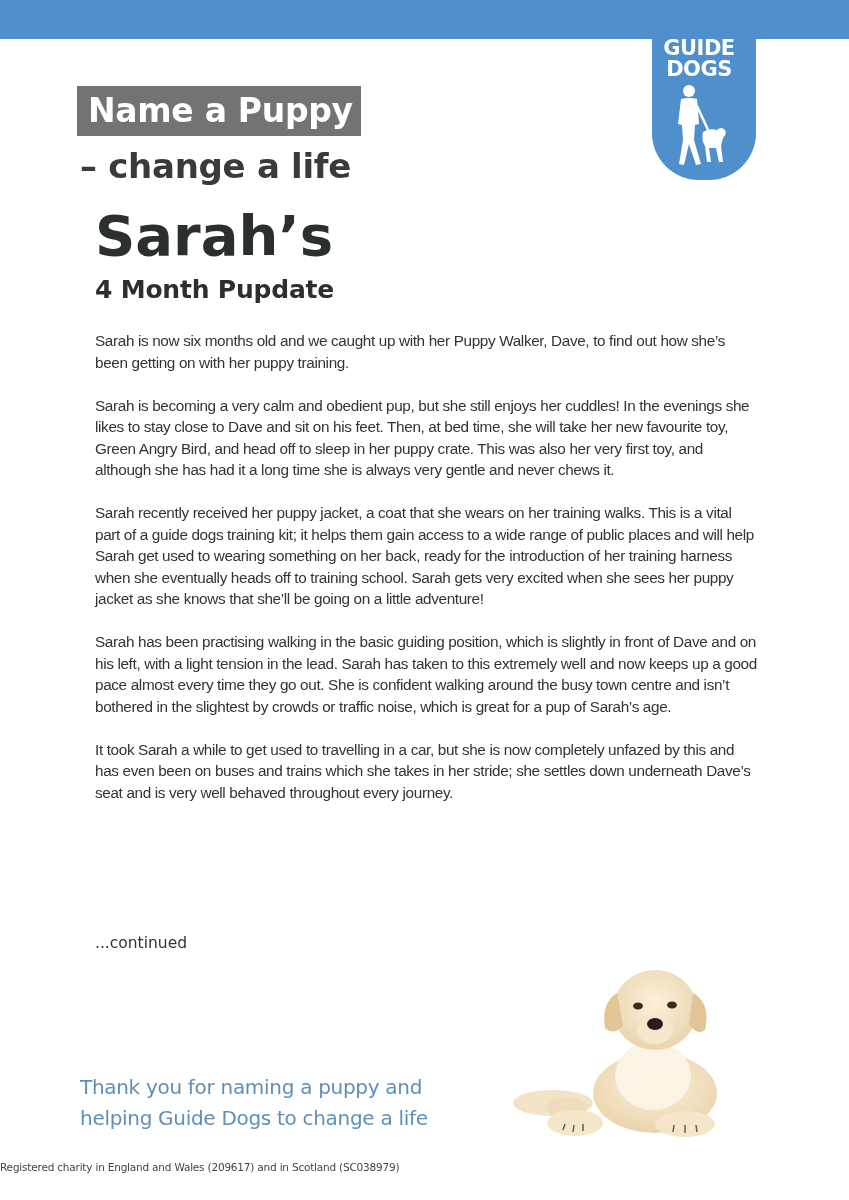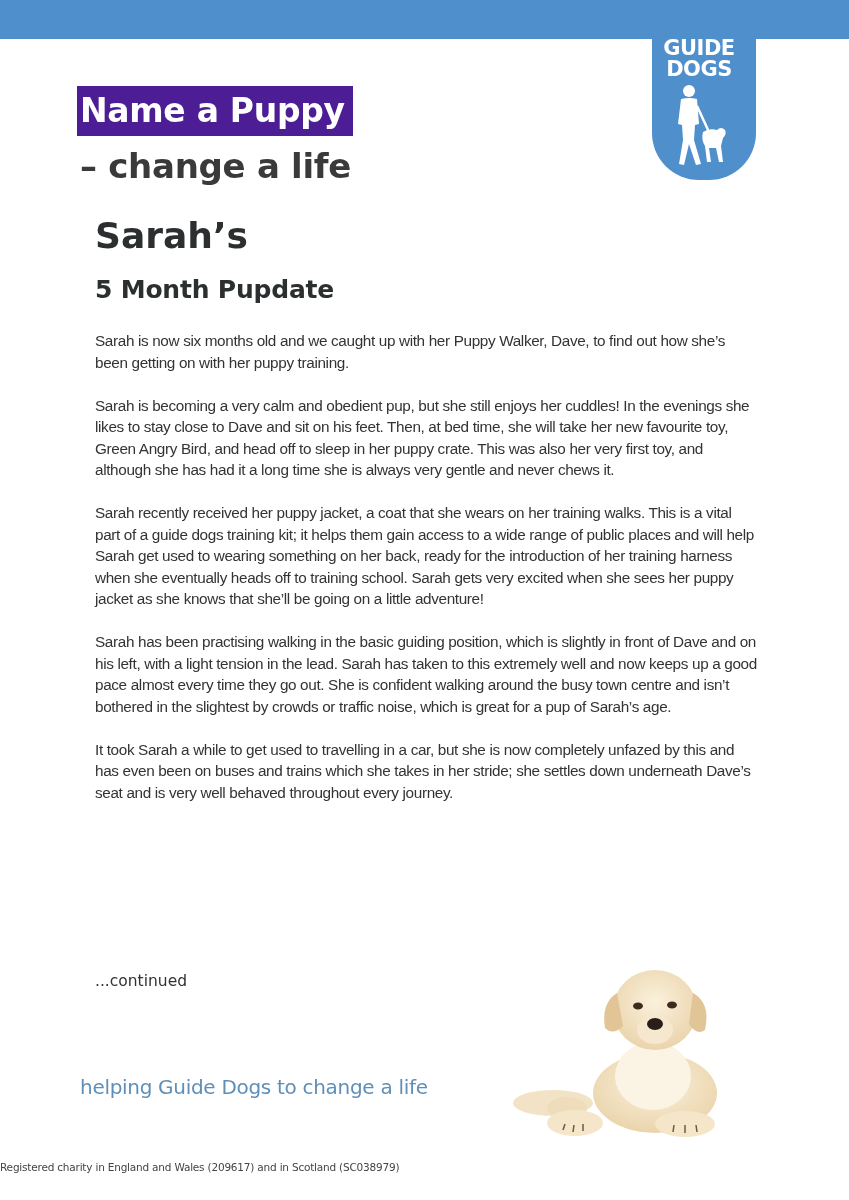--- a/index.html
+++ b/index.html
@@ -19,48 +19,48 @@
       border-radius: 0 0 47px 47px;
     }
     .logo-text {
       position: absolute; left: 0; top: 8px; width: 94px; text-align: center;
       color: #ffffff; font-family: "DejaVu Sans", sans-serif; font-weight: bold;
       font-size: 21px; line-height: 21px; letter-spacing: -0.5px;
     }
     .logo-figure { position: absolute; left: 17px; top: 54px; width: 62px; height: 86px; }
     .name-banner {
       position: absolute; left: 77px; top: 86px; height: 50px;
-      background: #4c1d95; padding: 0 8px 0 3px;
+      background: #737373; padding: 0 8px 0 11px;
       color: #ffffff; font-weight: bold; font-size: 33px; line-height: 50px;
       letter-spacing: -0.3px;
     }
     .tagline {
       position: absolute; left: 80px; top: 146px;
       color: #3a3a3a; font-weight: bold; font-size: 34px; line-height: 40px;
       letter-spacing: -0.3px;
     }
     .title {
       position: absolute; left: 95px; top: 208px;
-      color: #2b2f30; font-weight: bold; font-size: 36px; line-height: 56px;
+      color: #2b2f30; font-weight: bold; font-size: 56px; line-height: 56px;
       letter-spacing: 0px;
     }
     .subtitle {
       position: absolute; left: 95px; top: 272px;
       color: #2b2f30; font-weight: bold; font-size: 25px; line-height: 36px;
       letter-spacing: -0.2px;
     }
     .body-text {
       position: absolute; left: 95px; top: 330px; width: 665px;
       font-family: Liberation Sans, sans-serif;
       font-size: 15.3px; line-height: 21.5px; color: #333333;
       letter-spacing: -0.35px;
     }
     .body-text p { margin: 0 0 21.5px 0; }
     .continued {
-      position: absolute; left: 95px; top: 970px;
+      position: absolute; left: 95px; top: 932px;
       font-size: 15.5px; line-height: 22px; color: #333333;
     }
     .thanks {
       position: absolute; left: 80px; top: 1072px; width: 420px;
       color: #5f8fb8; font-size: 20px; line-height: 31px; letter-spacing: -0.3px;
     }
     .puppy { position: absolute; left: 505px; top: 958px; width: 250px; height: 182px; }
     .footer {
       position: absolute; left: 0; top: 1161px; width: 721px; text-align: left;
       font-size: 10.5px; color: #444444; letter-spacing: -0.2px;
@@ -81,33 +81,34 @@
     <path d="M12 15 Q20 13 28 15 L30 40 L26 41 L25 56 L32 80 L27 81 L20 60 L15 81 L10 80 L14 56 L13 41 L9 40 Z" fill="#ffffff"></path>
     <path d="M28 22 L40 48" stroke="#ffffff" stroke-width="2.5" fill="none"></path>
     <path d="M34 48 Q40 44 48 46 Q52 42 56 46 Q58 50 54 54 L52 62 L54 78 L50 78 L47 64 L40 64 L42 78 L38 78 L36 62 Q32 56 34 48 Z" fill="#ffffff"></path>
   </svg>
 </div>
 
 <div class="name-banner">Name a Puppy</div>
 <div class="tagline">– change a life</div>
 
 <div class="title">Sarah’s</div>
-<div class="subtitle">5 Month Pupdate</div>
+<div class="subtitle">4 Month Pupdate</div>
 
 <div class="body-text">
   <p>Sarah is now six months old and we caught up with her Puppy Walker, Dave, to find out how she’s been getting on with her puppy training.</p>
   <p>Sarah is becoming a very calm and obedient pup, but she still enjoys her cuddles! In the evenings she likes to stay close to Dave and sit on his feet. Then, at bed time, she will take her new favourite toy, Green Angry Bird, and head off to sleep in her puppy crate. This was also her very first toy, and although she has had it a long time she is always very gentle and never chews it.</p>
   <p>Sarah recently received her puppy jacket, a coat that she wears on her training walks. This is a vital part of a guide dogs training kit; it helps them gain access to a wide range of public places and will help Sarah get used to wearing something on her back, ready for the introduction of her training harness when she eventually heads off to training school. Sarah gets very excited when she sees her puppy jacket as she knows that she’ll be going on a little adventure!</p>
   <p>Sarah has been practising walking in the basic guiding position, which is slightly in front of Dave and on his left, with a light tension in the lead. Sarah has taken to this extremely well and now keeps up a good pace almost every time they go out. She is confident walking around the busy town centre and isn’t bothered in the slightest by crowds or traffic noise, which is great for a pup of Sarah’s age.</p>
   <p>It took Sarah a while to get used to travelling in a car, but she is now completely unfazed by this and has even been on buses and trains which she takes in her stride; she settles down underneath Dave’s seat and is very well behaved throughout every journey.</p>
 </div>
 
 <div class="continued">...continued</div>
 
 <div class="thanks">
+  <div>Thank you for naming a puppy and</div>
   <div>helping Guide Dogs to change a life</div>
 </div>
 
 <svg class="puppy" viewBox="0 0 250 182">
   <defs>
     <radialGradient id="fur" cx="50%" cy="40%" r="60%">
       <stop offset="0%" stop-color="#fbf1dc"></stop>
       <stop offset="100%" stop-color="#ead4ac"></stop>
     </radialGradient>
   </defs>

